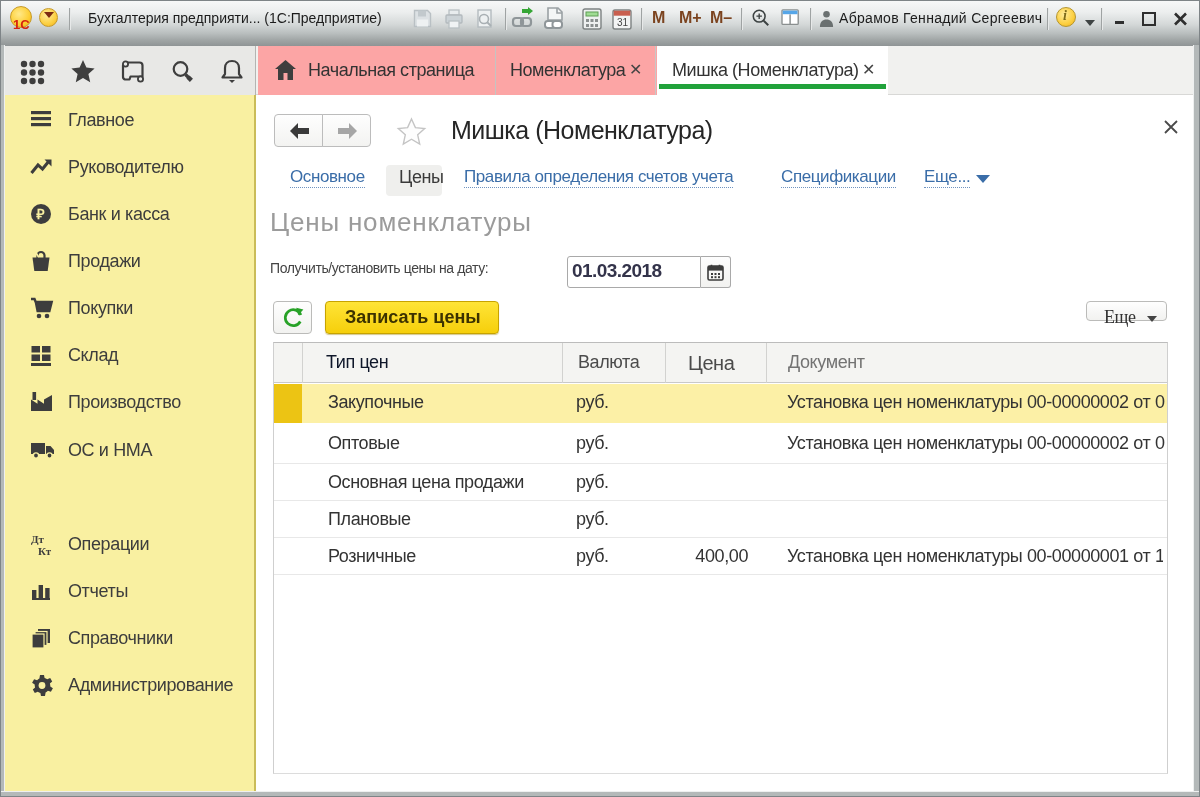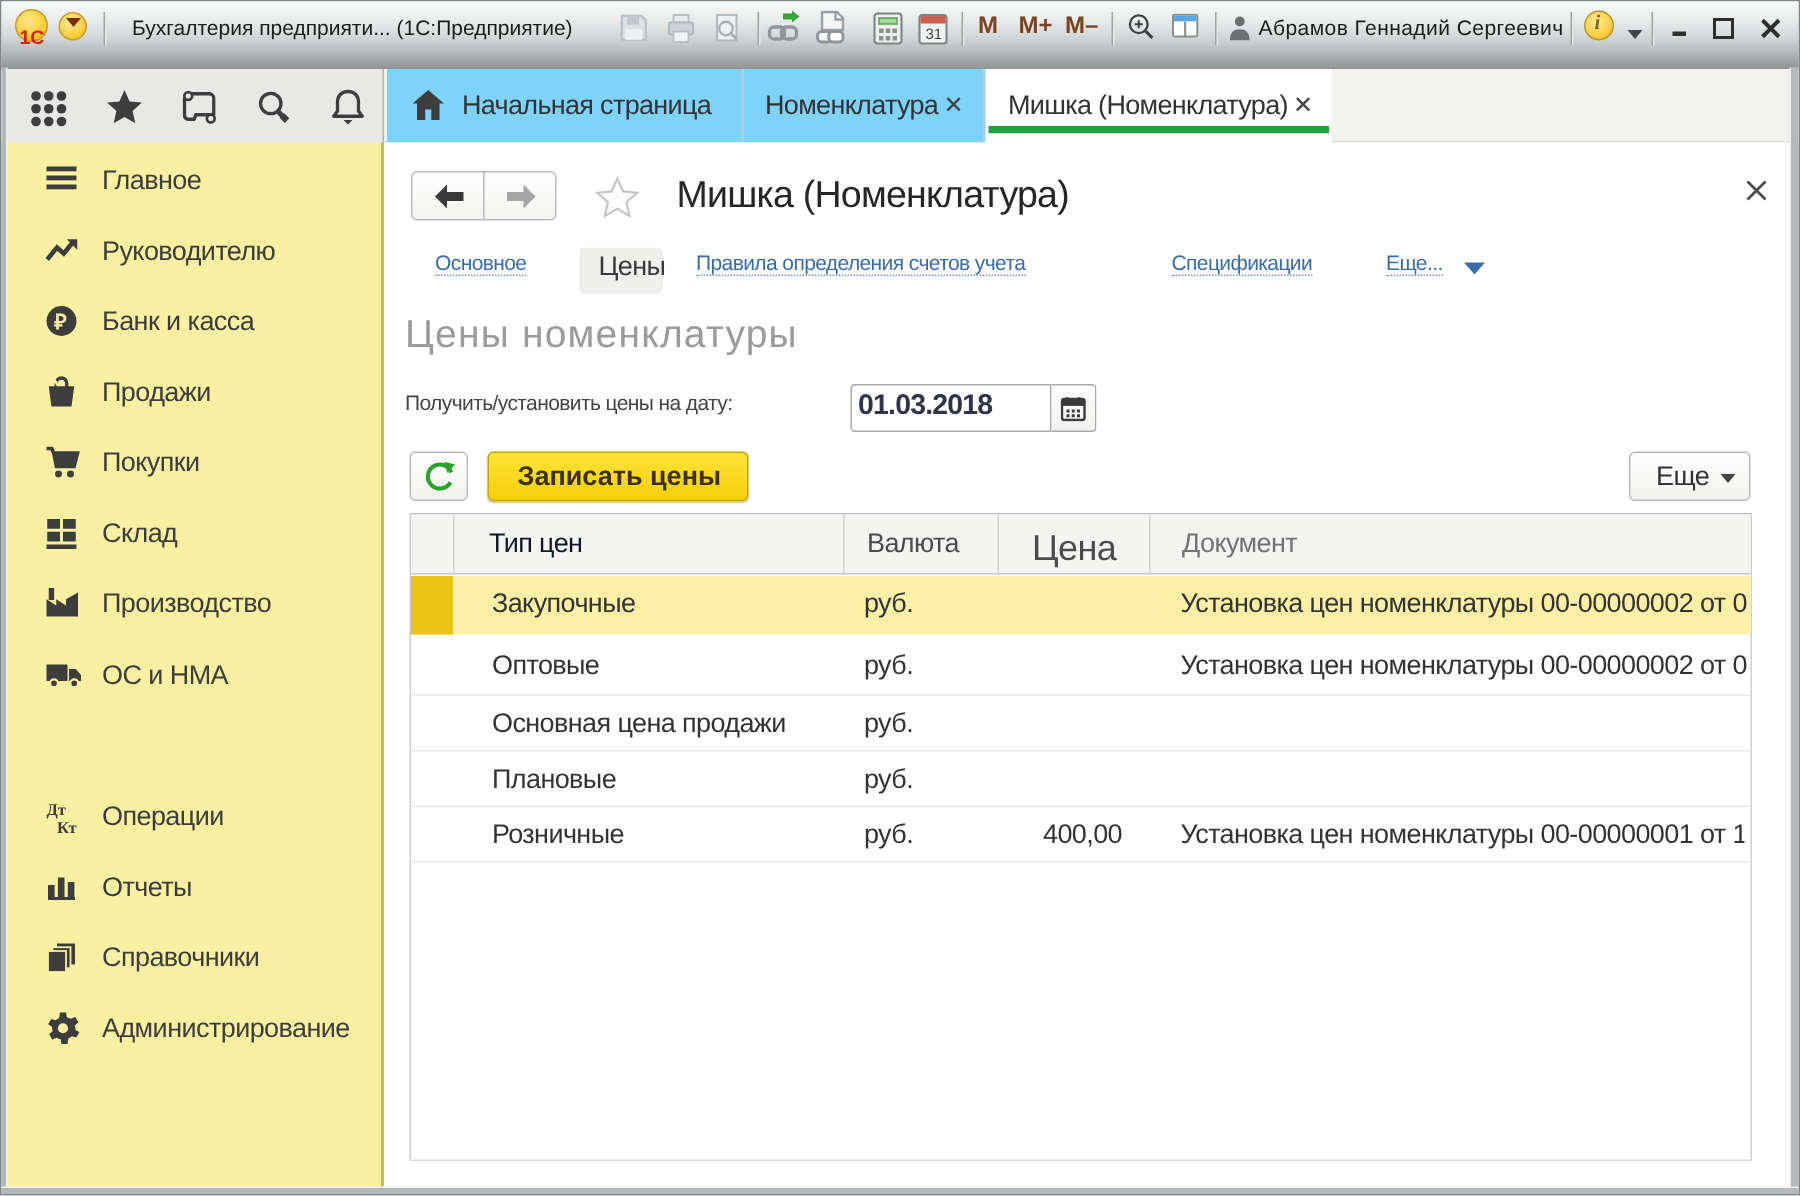--- a/index.html
+++ b/index.html
@@ -7,33 +7,33 @@
   .abs { position:absolute; }
   .win { position:absolute; inset:0; border:1px solid #7e8487; background:#fff; }
   
   .titlebar { position:absolute; left:0; top:0; width:1198px; height:45px;
     background:linear-gradient(#f7f8f8 0%, #eceeee 25%, #d4d8d8 52%, #b9bebe 72%, #a0a5a5 87%, #8f9495 100%); }
   .tb-txt { position:absolute; font-size:14px; color:#1c1c1c; top:9px; }
   .vsep { position:absolute; top:7px; height:22px; width:1px; background:#9fa3a3; box-shadow:1px 0 0 #e7e9e9; }
   
   .tabstrip { position:absolute; left:0; top:45px; width:1198px; height:49px; background:#f1f1ef; }
   .iconpanel { position:absolute; left:0; top:0; width:255px; height:49px; background:#e8e8e6; border-right:1px solid #b4b4b2; }
-  .tab { position:absolute; top:0; height:49px; background:#7dd3fc; color:#333; font-size:18px; letter-spacing:-0.45px; }
+  .tab { position:absolute; top:0; height:49px; background:#fca5a5; color:#333; font-size:18px; letter-spacing:-0.45px; }
   .tablabel { position:absolute; top:14px; }
   .tabx { position:absolute; top:14px; color:#444; font-size:16px; }
   
   .sidebar { position:absolute; left:4px; top:94px; width:249px; height:696px; background:#f9f0a1; }
   .sbdivider { position:absolute; left:253px; top:94px; width:2px; height:696px; background:#cabc59; }
   .sbitem { position:absolute; left:0; width:252px; height:24px; }
   .sbitem .txt { position:absolute; left:63px; top:-1px; font-size:18px; letter-spacing:-0.38px; color:#3d3d3d; }
   .sbitem svg { position:absolute; left:25px; top:-2px; }
   
   .content { position:absolute; left:255px; top:94px; width:938px; height:697px; background:#fff; }
   .navbtn { position:absolute; top:19px; width:49px; height:33px; border:1px solid #bcbcbc; background:linear-gradient(#fefefe,#f3f3f1); }
-  .link { position:absolute; color:#3a6da8; font-size:14px; letter-spacing:-0.4px; text-decoration:none; border-bottom:1px dotted #6f93c0; }
+  .link { position:absolute; color:#3a6da8; font-size:17px; letter-spacing:-0.4px; text-decoration:none; border-bottom:1px dotted #6f93c0; }
   .btn { position:absolute; border:1px solid #bbbbb9; border-radius:4px; background:linear-gradient(#fefefe,#f2f2f0); }
 </style></head>
 <body>
 <div class="win">
   <div class="titlebar" id="titlebar">
     <div class="abs" style="left:9px;top:5px;width:22px;height:22px;border-radius:50%;background:radial-gradient(circle at 40% 35%,#ffe98a,#fdce33 60%,#eda712);border:1px solid #c79a28;"></div>
     <div class="abs" style="left:12px;top:16px;font-size:13px;font-weight:bold;color:#d6220f;">1С</div>
     <div class="abs" style="left:38px;top:7px;width:19px;height:19px;border-radius:50%;background:radial-gradient(circle at 40% 35%,#ffeb9a,#fccf40 60%,#edac18);border:1px solid #c79a28;"></div>
     <div class="abs" style="left:43px;top:11px;width:0;height:0;border-left:5px solid transparent;border-right:5px solid transparent;border-top:6px solid #7c2a12;"></div>
     <div class="vsep" style="left:68px;"></div>
@@ -318,34 +318,34 @@
         </svg>
     </div>
     <div class="btn" style="left:17px;top:206px;width:39px;height:33px;">
       <svg class="abs" style="left:8px;top:5px;" width="22" height="22" viewBox="0 0 22 22">
           <path d="M18.3 14.5a8 8 0 1 1 .5-6.5" fill="none" stroke="#28a228" stroke-width="2.7"></path>
           <path d="M14.2 0.8L21.4 2.6L16.2 8.2z" fill="#28a228"></path>
         </svg>
     </div>
     <div class="abs" style="left:69px;top:206px;width:174px;height:33px;background:linear-gradient(#ffe437,#f6cf0b);border:1px solid #c7a300;border-radius:4px;box-shadow:0 1px 1px rgba(160,130,0,.45);"></div>
     <div class="abs" style="left:89px;top:212px;font-size:18px;font-weight:bold;color:#3c3200;">Записать цены</div>
-    <div class="btn" style="left:830px;top:206px;width:81px;height:33px;">
+    <div class="btn" style="left:830px;top:206px;width:81px;height:20px;font-family:Liberation Serif, serif;">
       <div class="abs" style="left:17px;top:5px;font-size:18px;letter-spacing:-0.4px;color:#333;">Еще</div>
       <div class="abs" style="left:60px;top:14px;width:0;height:0;border-left:5px solid transparent;border-right:5px solid transparent;border-top:6px solid #444;"></div>
     </div>
 
     <div class="abs" style="left:17px;top:247px;width:895px;height:432px;border-top:1px solid #bcbcbc;border-left:1px solid #cfcfcf;border-right:1px solid #cfcfcf;border-bottom:1px solid #dcdcdc;">
       <div class="abs" style="left:0;top:0;width:893px;height:40px;background:#f4f4f2;border-bottom:1px solid #c9c9c9;">
         <div class="abs" style="left:28px;top:0;width:1px;height:40px;background:#d2d2d0;"></div>
         <div class="abs" style="left:288px;top:0;width:1px;height:40px;background:#d2d2d0;"></div>
         <div class="abs" style="left:391px;top:0;width:1px;height:40px;background:#d2d2d0;"></div>
         <div class="abs" style="left:492px;top:0;width:1px;height:40px;background:#d2d2d0;"></div>
         <div class="abs" style="left:52px;top:9px;font-size:18px;letter-spacing:-0.4px;color:#0f172a;">Тип цен</div>
         <div class="abs" style="left:304px;top:9px;font-size:18px;letter-spacing:-0.4px;color:#4b4b4b;">Валюта</div>
-        <div class="abs" style="left:414px;top:9px;font-size:24px;letter-spacing:-0.4px;color:#4b4b4b;">Цена</div>
+        <div class="abs" style="left:414px;top:9px;font-size:20px;letter-spacing:-0.4px;color:#4b4b4b;">Цена</div>
         <div class="abs" style="left:514px;top:9px;font-size:18px;letter-spacing:-0.4px;color:#737373;">Документ</div>
       </div>
       <div class="abs" style="left:0;top:41px;width:893px;height:39px;background:#fcf0a6;">
         <div class="abs" style="left:0;top:0;width:28px;height:39px;background:#ecc414;"></div>
         <div class="abs" style="left:54px;top:8px;font-size:18px;letter-spacing:-0.4px;color:#333;">Закупочные</div>
         <div class="abs" style="left:302px;top:8px;font-size:18px;letter-spacing:-0.4px;color:#333;">руб.</div>
         <div class="abs" style="left:513px;top:8px;font-size:18px;letter-spacing:-0.4px;color:#333;white-space:nowrap;overflow:hidden;width:378px;">Установка цен номенклатуры 00-00000002 от 0</div>
       </div>
       <div class="abs" style="left:0;top:80px;width:893px;height:41px;border-bottom:1px solid #e8e8e8;">
         <div class="abs" style="left:54px;top:10px;font-size:18px;letter-spacing:-0.4px;color:#333;">Оптовые</div>

